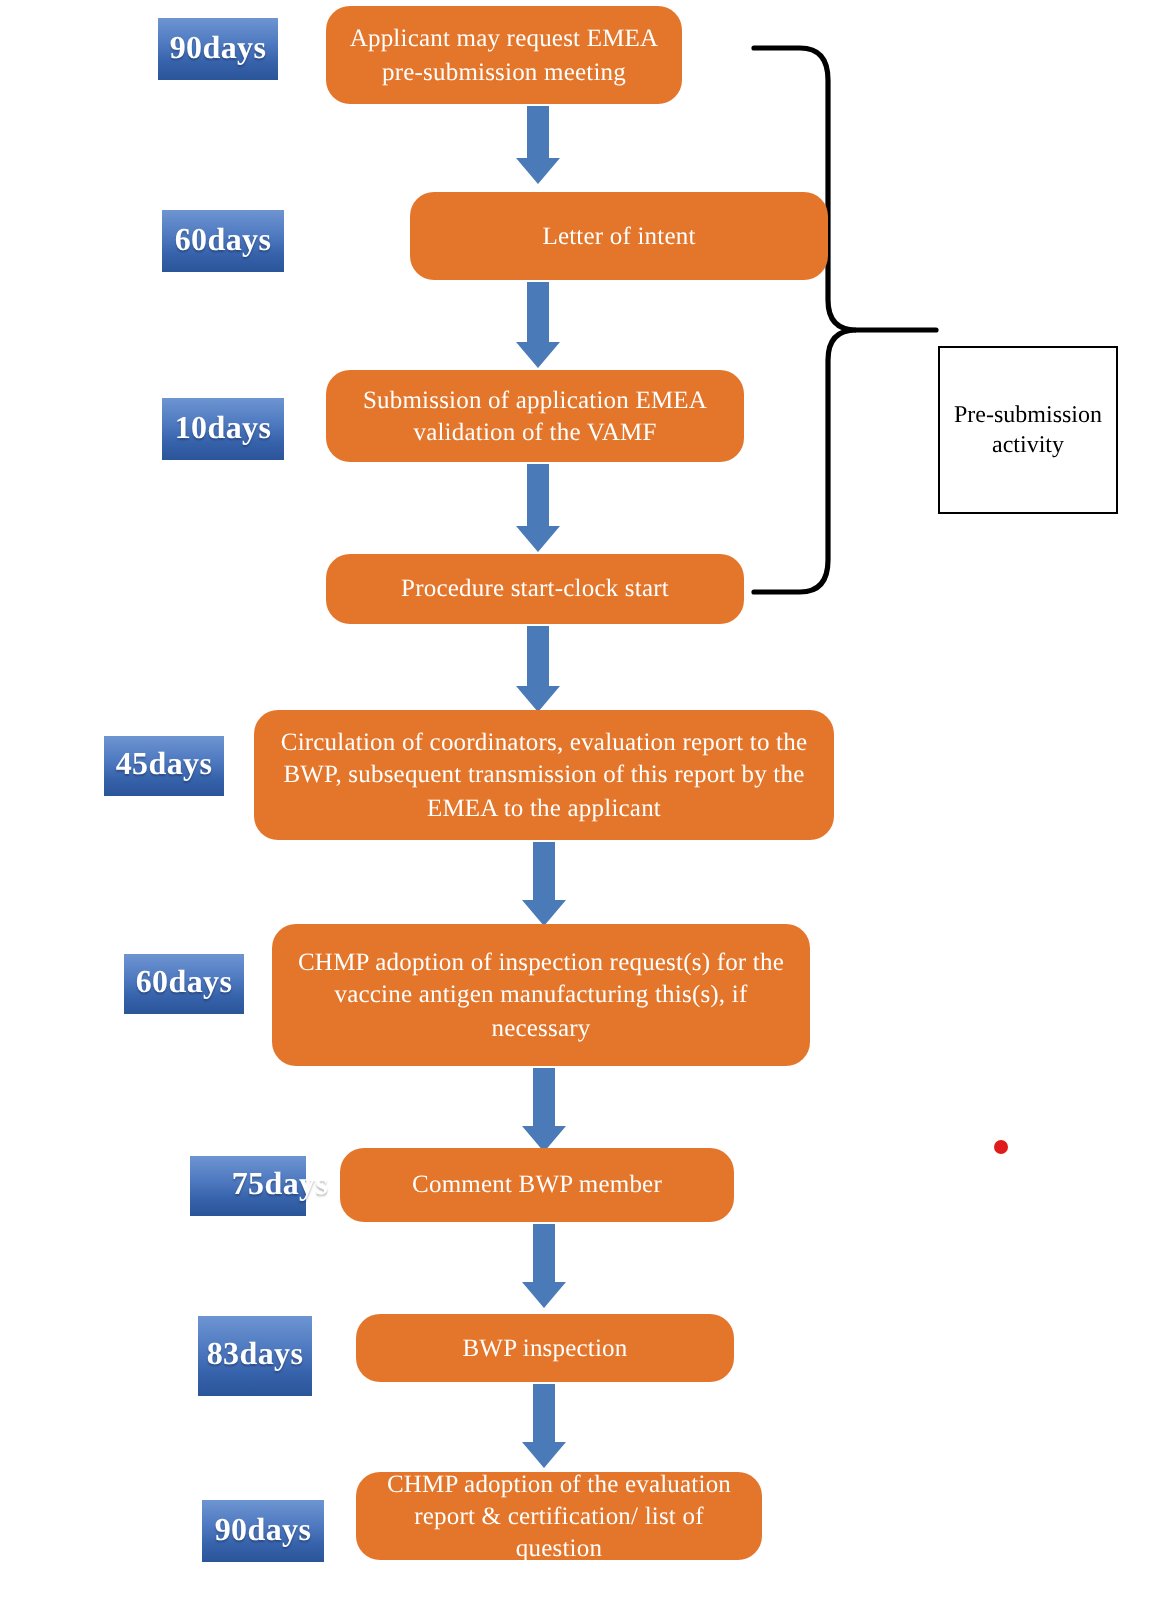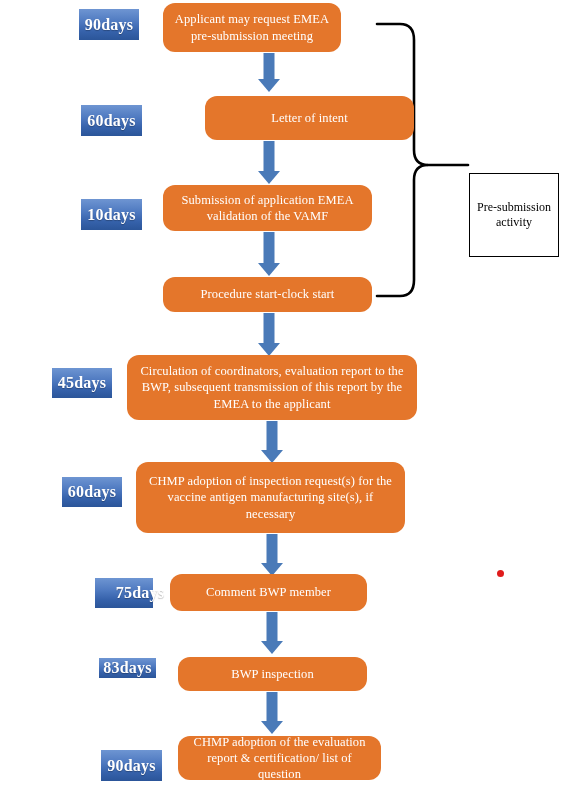--- a/index.html
+++ b/index.html
@@ -150,34 +150,34 @@
   <div class="note-box" style="left:469px; top:129px; width:90px; height:84px;margin-top:44px;">Pre-submission activity</div>
 
   <div class="day-badge" style="left:52px; top:368px; width:60px; height:30px;">45days</div>
   <div class="proc-box" style="left:127px; top:355px; width:290px; height:65px;">Circulation of coordinators, evaluation report to the BWP, subsequent transmission of this report by the EMEA to the applicant</div>
   <div class="arrow" style="left:259px; top:421px; width:26px; height:42px;">
     <div class="shaft" style="height:29px;"></div>
     <div class="head"></div>
   </div>
 
   <div class="day-badge" style="left:62px; top:477px; width:60px; height:30px;">60days</div>
-  <div class="proc-box" style="left:136px; top:462px; width:269px; height:71px;">CHMP adoption of inspection request(s) for the vaccine antigen manufacturing site(s), if necessary</div>
+  <div class="proc-box" style="left:136px; top:462px; width:269px; height:71px;">CHMP adoption of inspection request(s) for the vaccine antigen manufacturing this(s), if necessary</div>
   <div class="arrow" style="left:259px; top:534px; width:26px; height:42px;">
     <div class="shaft" style="height:29px;"></div>
     <div class="head"></div>
   </div>
 
   <div class="day-badge" style="left:95px; top:578px; width:58px; height:30px;padding-left:32px;">75days</div>
   <div class="proc-box" style="left:170px; top:574px; width:197px; height:37px;">Comment BWP member</div>
   <div class="arrow" style="left:259px; top:612px; width:26px; height:42px;">
     <div class="shaft" style="height:29px;"></div>
     <div class="head"></div>
   </div>
 
-  <div class="day-badge" style="left:99px; top:658px; width:57px; height:20px;">83days</div>
+  <div class="day-badge" style="left:99px; top:658px; width:57px; height:40px;">83days</div>
   <div class="proc-box" style="left:178px; top:657px; width:189px; height:34px;">BWP inspection</div>
   <div class="arrow" style="left:259px; top:692px; width:26px; height:42px;">
     <div class="shaft" style="height:29px;"></div>
     <div class="head"></div>
   </div>
 
   <div class="day-badge" style="left:101px; top:750px; width:61px; height:31px;">90days</div>
   <div class="proc-box" style="left:178px; top:736px; width:203px; height:44px;">CHMP adoption of the evaluation report &amp; certification/ list of question</div>
 
   <div class="red-dot" style="left:497px; top:570px;"></div>

